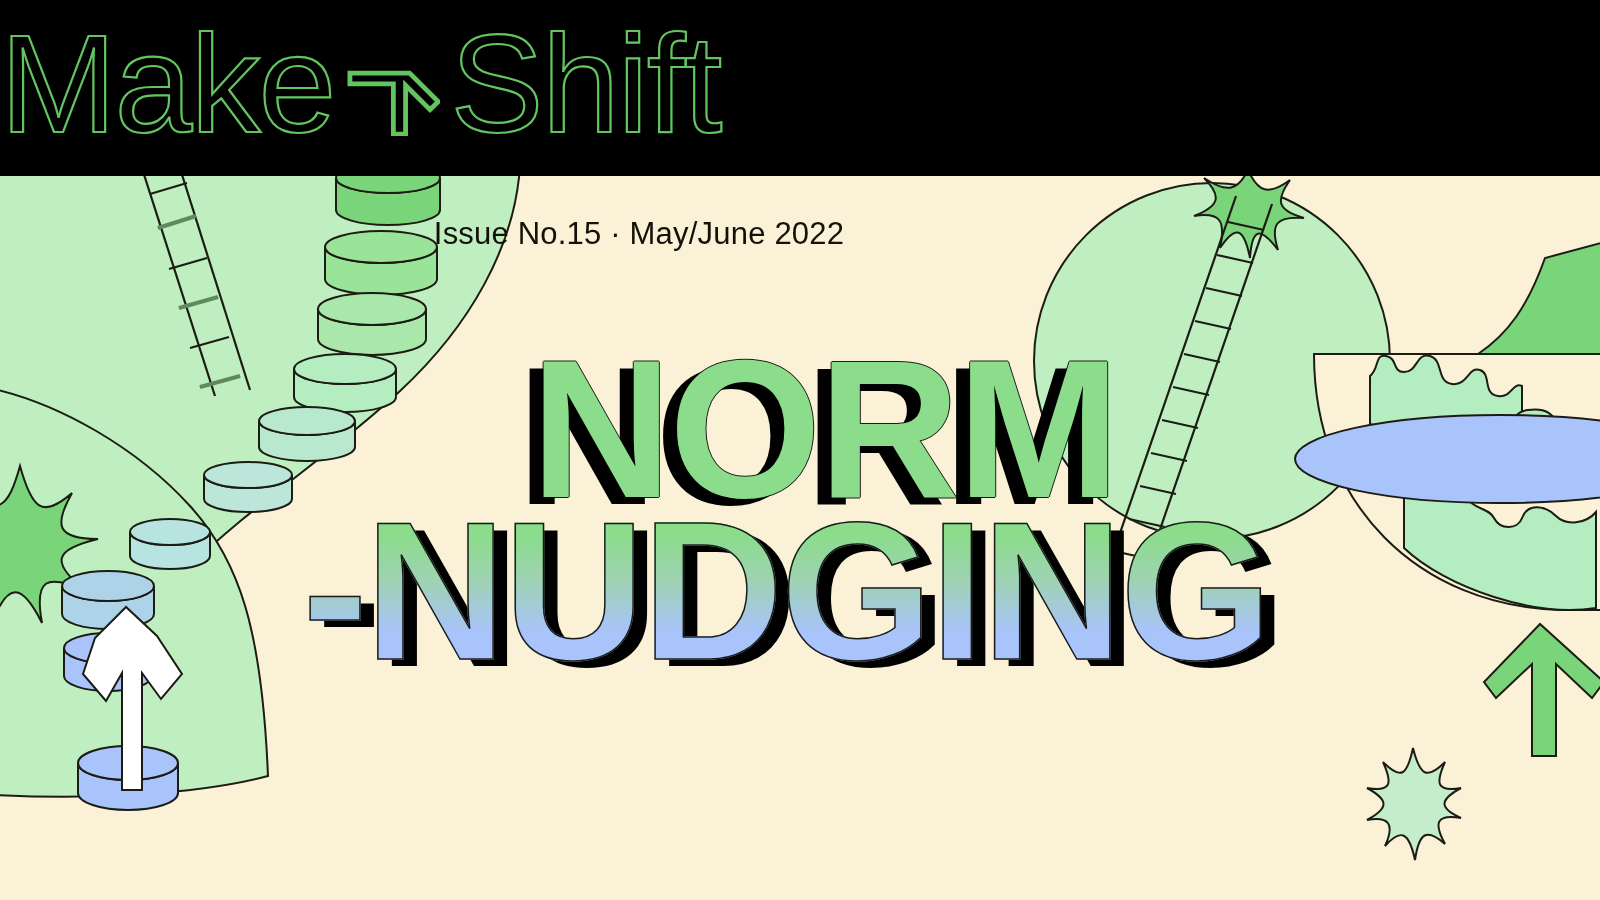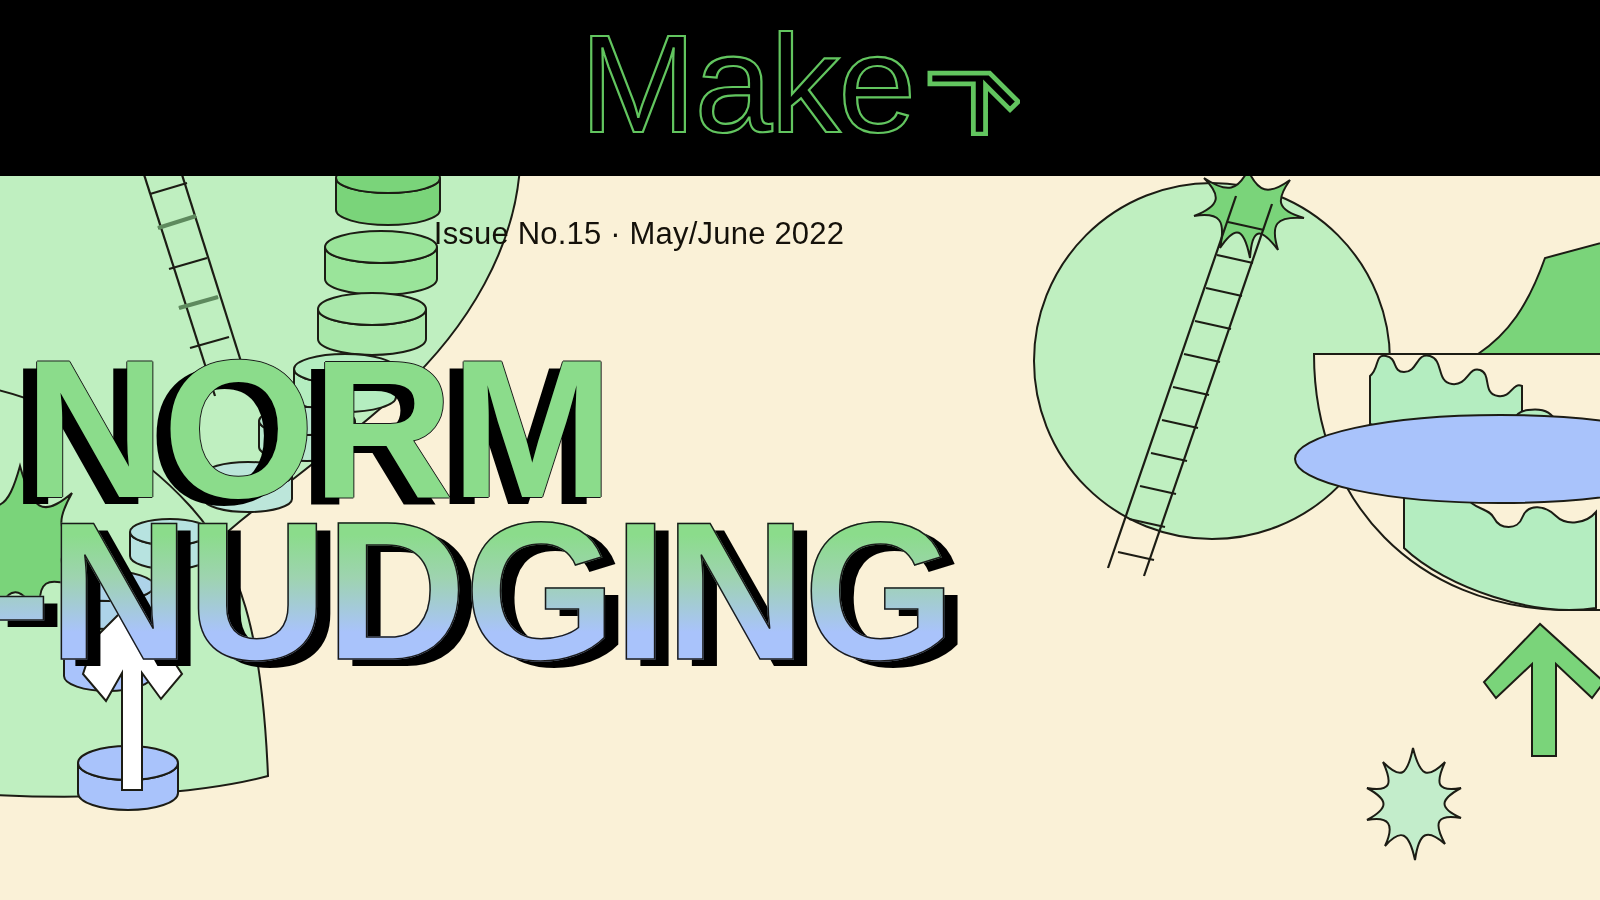--- a/index.html
+++ b/index.html
@@ -9,21 +9,21 @@
     width:1600px;height:900px;
     overflow:hidden;
     background:#FAF1D7;
     font-family:"Liberation Sans", sans-serif;
   }
 
   
   #masthead{
     position:absolute;left:0;top:0;width:1600px;height:176px;
     background:#000;
-    display:flex;align-items:center;justify-content:center;
+    display:flex;align-items:center;
     z-index:60;
   }
   #masthead-inner{
     display:flex;align-items:center;justify-content:center;gap:10px;
     transform:translateY(-4px);
   }
   .mast-word{
     font-size:140px;
     font-weight:400;
     letter-spacing:-2px;
@@ -41,21 +41,21 @@
   
   #issue-line{
     position:absolute;left:0;top:216px;width:1278px;
     text-align:center;
     font-size:31px;color:#14110A;letter-spacing:.2px;
     z-index:25;
   }
 
   #title-block{
     position:absolute;left:0;top:340px;width:1600px;
-    z-index:26;
+    z-index:26;text-align:center;
   }
   .title-line{
     line-height:.92;
     font-weight:700;
     letter-spacing:-3px;
     white-space:nowrap;
   }
   
   #title-line-1{
     font-size:196px;
@@ -237,16 +237,17 @@
       <div class="title-line" id="title-line-2">-NUDGING</div>
     </div>
   </div>
 
   <div id="masthead">
     <div id="masthead-inner">
       <span class="mast-word">Make</span>
       <svg id="mast-arrow" viewBox="0 0 100 100">
         <path fill="none" stroke="#62C55F" stroke-width="5" stroke-linejoin="miter" d="M22 16 L30 8 L74 52 L74 94 L62 94 L62 58 L26 94 L17 85 L54 48 L22 16 Z" transform="rotate(-45 50 50)"></path>
       </svg>
+      <span class="mast-word">Shift</span>
     </div>
   </div>
 
 </div>
 
 </body></html>

